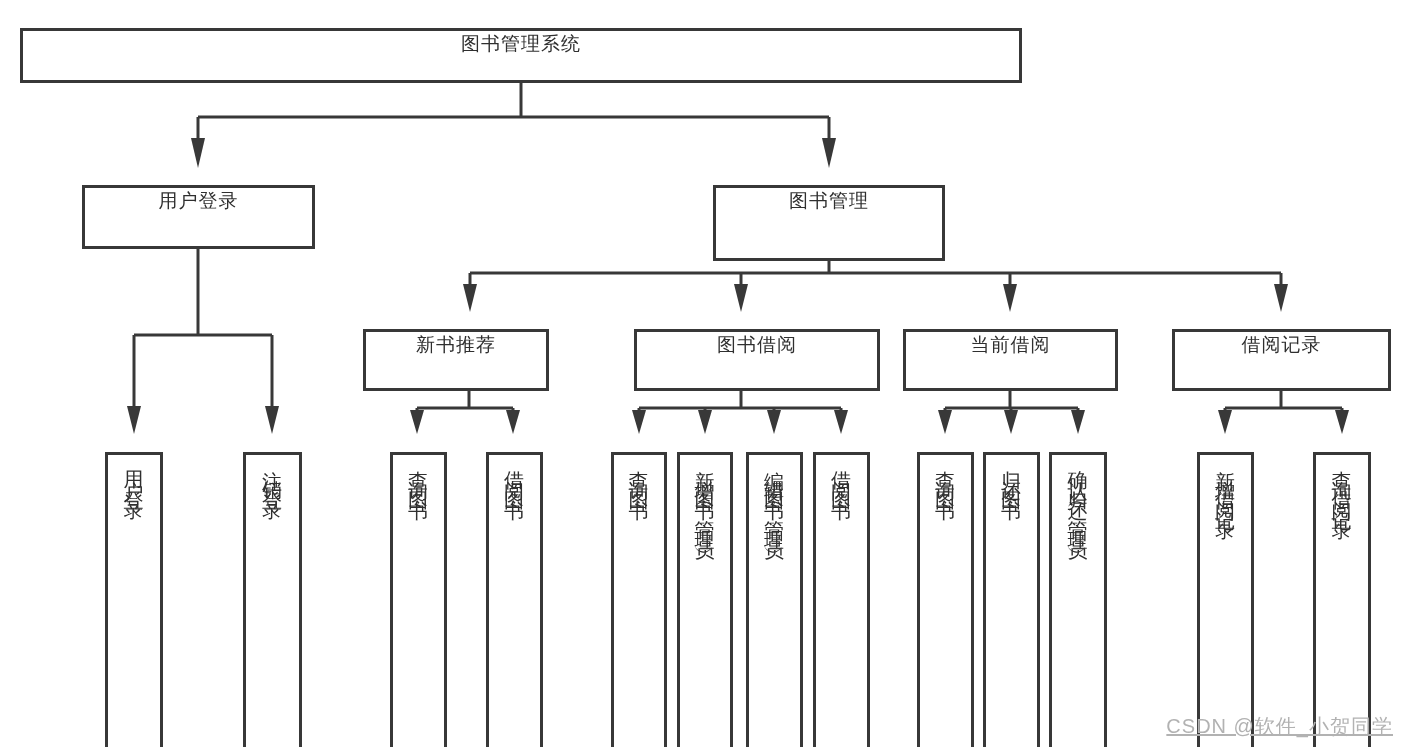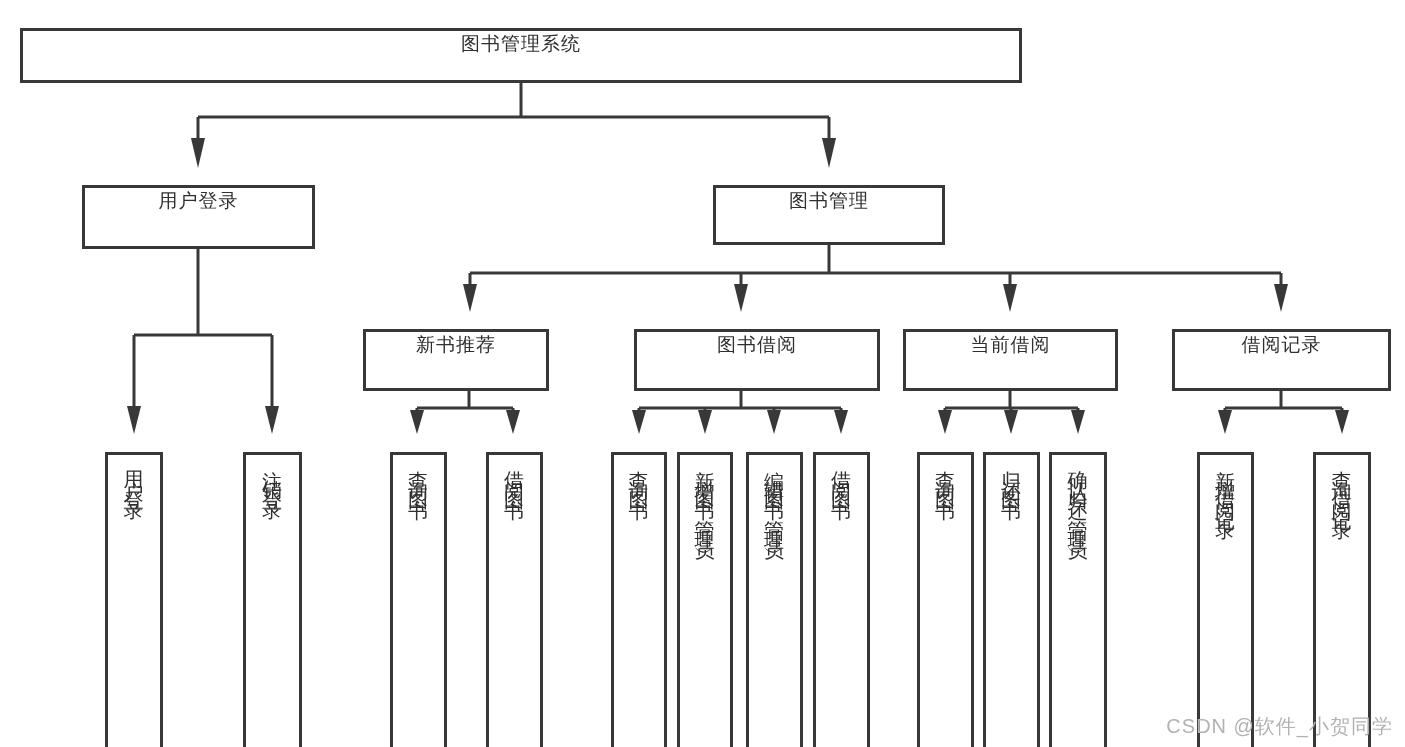--- a/index.html
+++ b/index.html
@@ -46,20 +46,21 @@
     line-height: 1;
   }
   #watermark {
     position: absolute;
     right: 12px;
     bottom: 7px;
     font-size: 20px;
     color: #b2b2b2;
     letter-spacing: 1px;
     white-space: nowrap;
+    text-decoration: underline;
   }
 </style>
 </head>
 <body>
 
 <div id="canvas">
 
   <svg id="connectors" viewBox="0 0 1405 747" xmlns="http://www.w3.org/2000/svg">
     <g stroke="#383838" stroke-width="3" fill="none">
 
@@ -129,21 +130,21 @@
     </g>
   </svg>
 
   <div class="node h" style="left:20px; top:12px; width:1002px; height:55px">
     <span>图书管理系统</span>
   </div>
 
   <div class="node h" style="left:82px; top:169px; width:233px; height:64px">
     <span>用户登录</span>
   </div>
-  <div class="node h" style="left:713px; top:169px; width:232px; height:60px">
+  <div class="node h" style="left:713px; top:169px; width:232px; height:76px">
     <span>图书管理</span>
   </div>
 
   <div class="node h" style="left:363px; top:313px; width:186px; height:62px">
     <span>新书推荐</span>
   </div>
   <div class="node h" style="left:634px; top:313px; width:246px; height:62px">
     <span>图书借阅</span>
   </div>
   <div class="node h" style="left:903px; top:313px; width:215px; height:62px">

